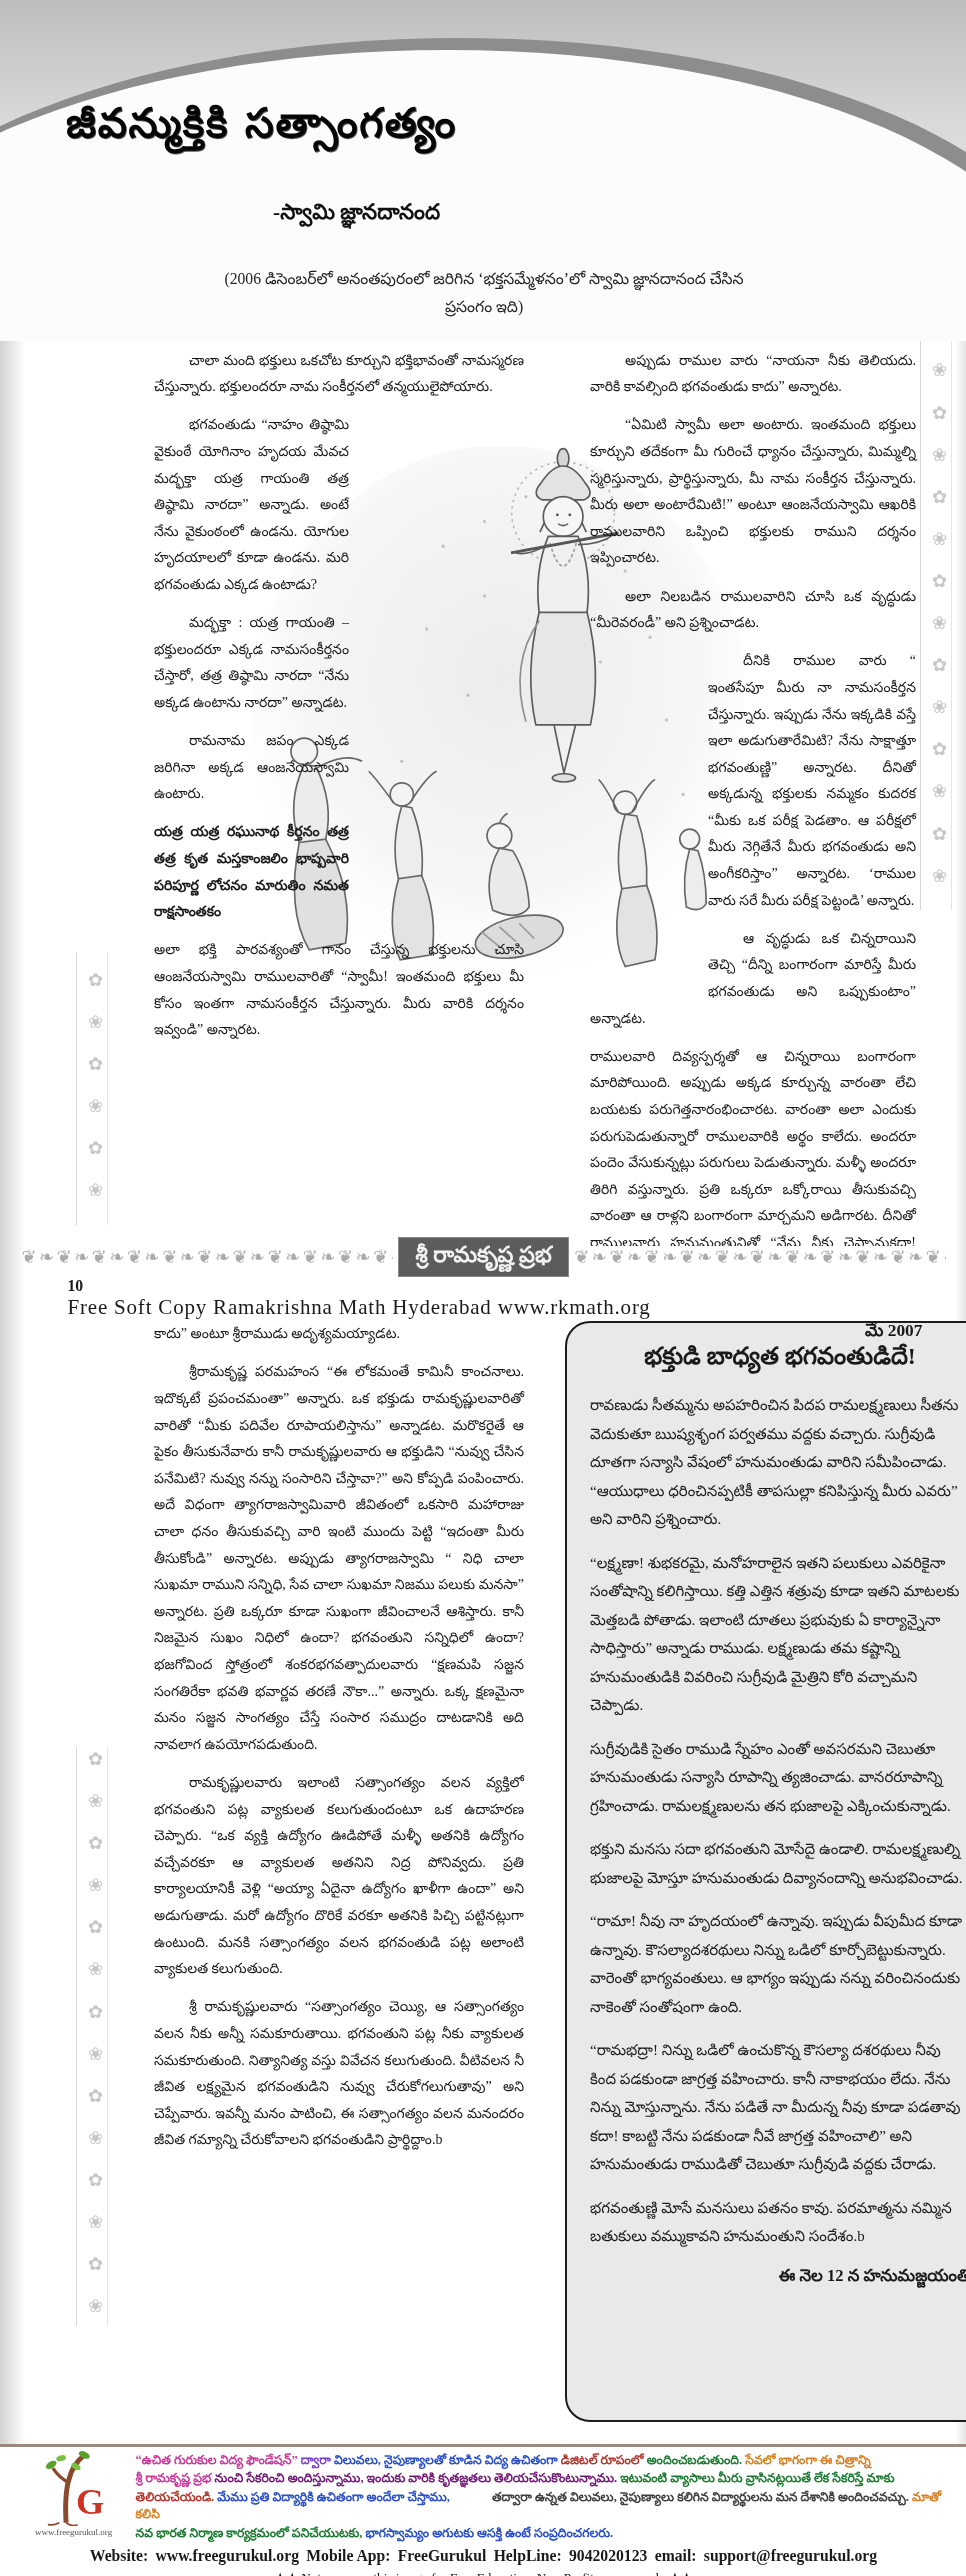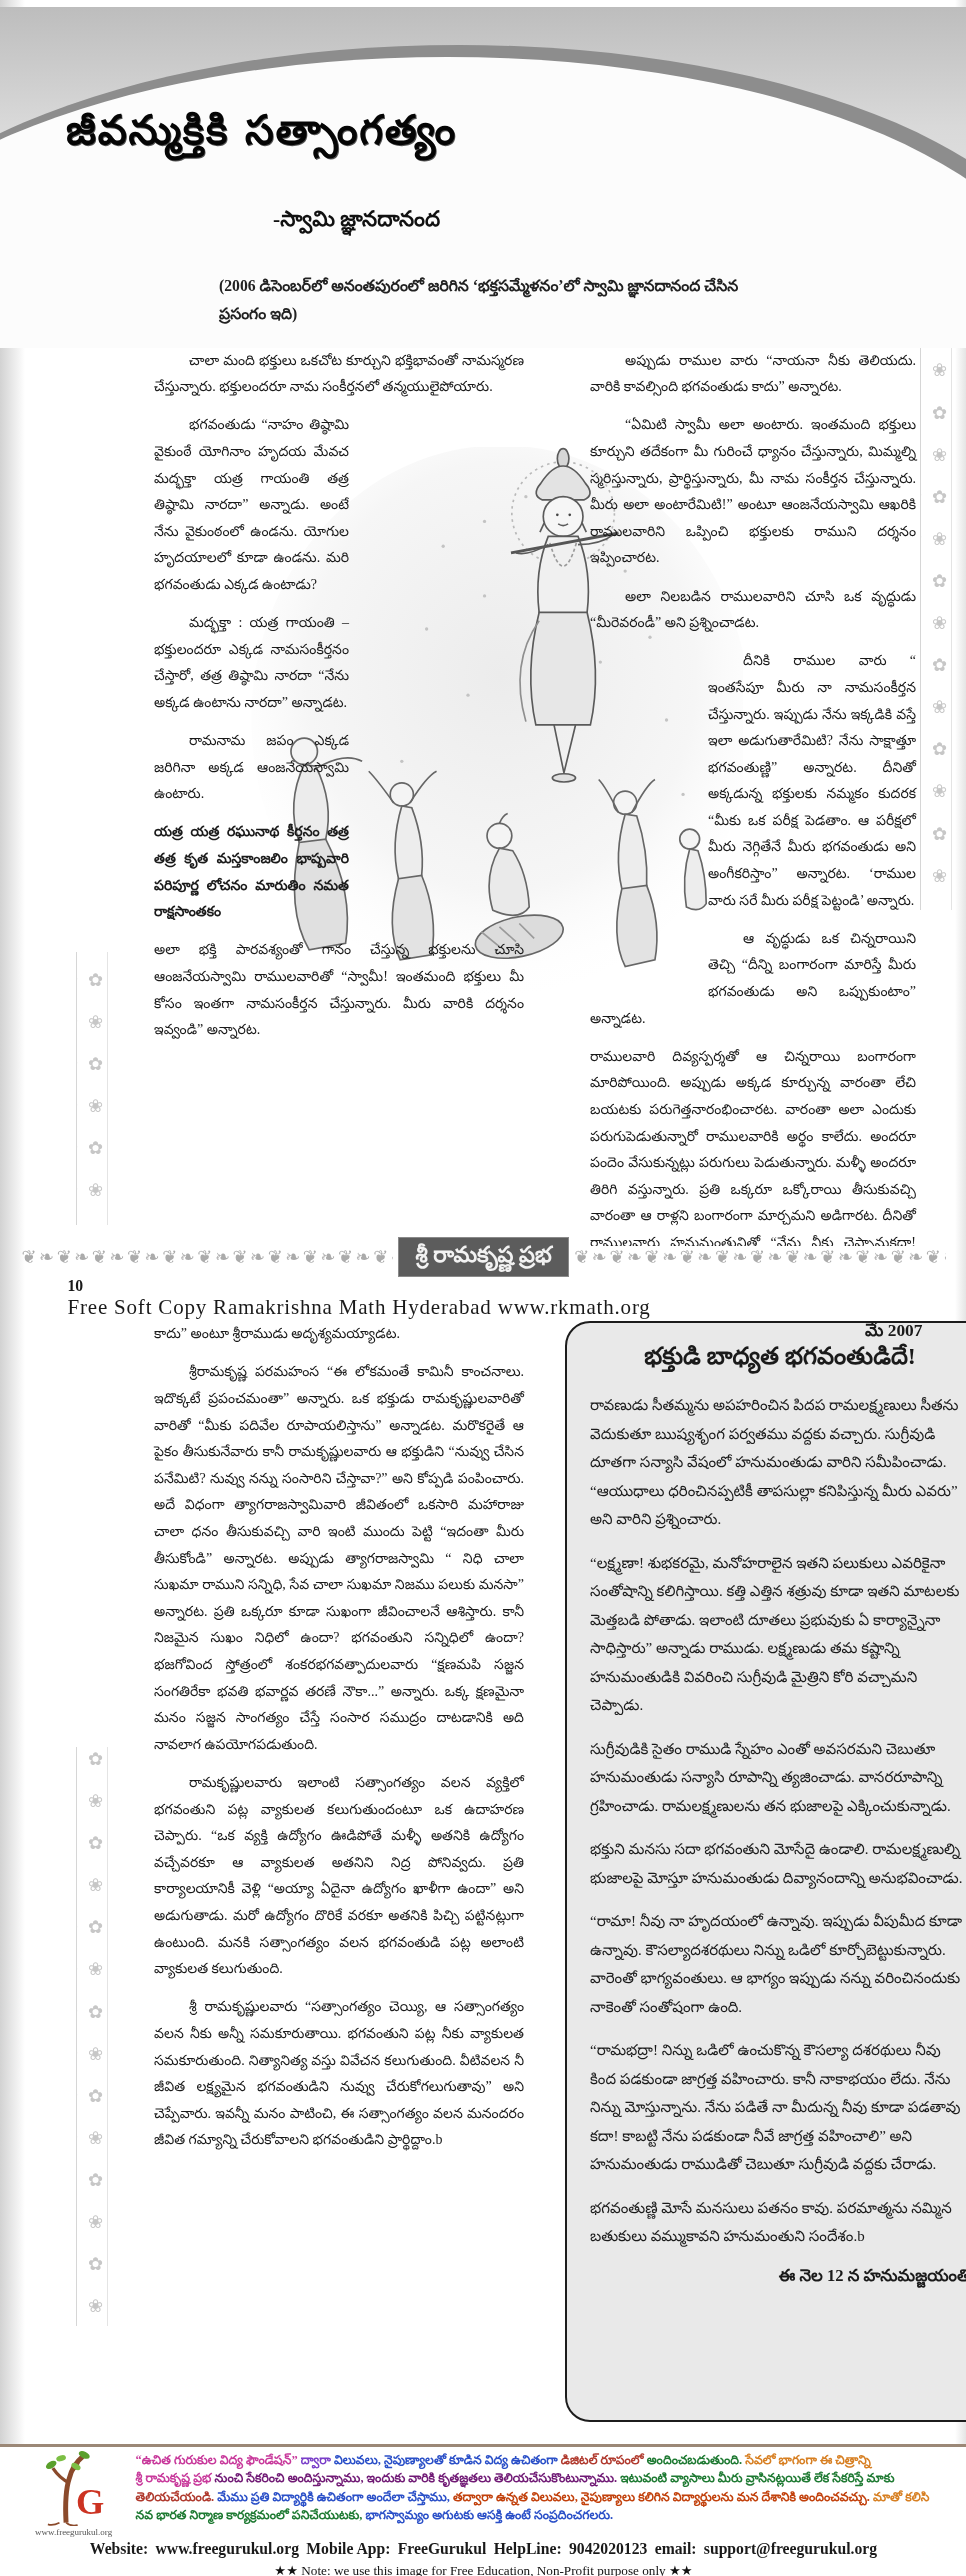--- a/index.html
+++ b/index.html
@@ -5,32 +5,32 @@
   html,body{margin:0;padding:0;background:#ffffff;}
   .page{position:relative;width:967px;height:2576px;background:#ffffff;overflow:hidden;
         font-family:"Liberation Serif", serif;color:#1a1a1a;}
   
   .scan-edge-left{position:absolute;left:0;top:0;width:25px;height:2576px;
     background:linear-gradient(90deg,#d2d2d2,#ffffff);z-index:0;}
   .scan-edge-right{position:absolute;right:0;top:0;width:11.6px;height:2576px;
     background:linear-gradient(270deg,#e2e2e2,#ffffff);z-index:0;}
 
   
-  .masthead{position:absolute;left:0;top:7px;width:967px;height:341px;overflow:hidden;
+  .masthead{position:absolute;left:0;top:0;width:967px;height:341px;overflow:hidden;
     background:linear-gradient(180deg,#bdbdbd 0%,#d9d9d9 35%,#efefef 100%);z-index:2;}
   .swoosh-shadow{position:absolute;left:-157px;top:38px;width:1233px;height:530px;
     border-radius:50%;background:#8d8d8d;}
   .swoosh-white{position:absolute;left:-169px;top:50px;width:1233px;height:530px;
     border-radius:50%;background:#fcfcfc;}
   .page-title{position:absolute;left:66px;top:99px;font-size:41px;font-weight:bold;
     font-family:"DejaVu Serif", serif;color:#050505;letter-spacing:1.7px;
     text-shadow:0.8px 0.8px 0 #555;}
   .article-author{position:absolute;left:273px;top:200px;font-size:21.5px;font-weight:bold;color:#111;}
-  .article-note{position:absolute;left:219px;top:265px;width:530px;text-align:left;
-    font-size:15.7px;font-weight:700;color:#222;line-height:1.8;}
+  .article-note{position:absolute;left:219px;top:265px;width:530px;text-align:center;
+    font-size:15.7px;font-weight:400;color:#222;line-height:1.8;}
 
   
   .upper-body{position:absolute;left:0;top:341px;width:967px;height:898px;overflow:hidden;
     padding:6.6px 0 0 0;z-index:2;}
   .upper-cols{position:relative;display:flex;gap:30px;padding:0 51px 0 118px;}
   .col{position:relative;z-index:2;margin-left:36px;}
   .col-l{width:370px;flex:none;}
   .col-r{flex:1;}
   .col p{margin:0 0 11.6px;text-indent:35px;text-align:justify;font-size:14px;line-height:1.9;}
   .col p.no-indent{text-indent:0;}
@@ -257,21 +257,21 @@
           <ellipse cx="40" cy="10" rx="6" ry="3.5" fill="#7cbf45" transform="rotate(-15 40 10)"></ellipse>
           <ellipse cx="58" cy="20" rx="6" ry="3.5" fill="#7cbf45" transform="rotate(30 58 20)"></ellipse>
           <text x="58" y="78" font-size="44" font-weight="bold" fill="#cc3322" font-family="Liberation Serif, serif">G</text>
           <path d="M38 88 q-8 4 -14 2 M46 88 q6 5 14 3" stroke="#8B4A2B" stroke-width="2" fill="none"></path>
         </svg>
         <div class="caption">www.freegurukul.org</div>
       </div>
       <div class="footer-lines">
           <p><span style="color: rgb(200, 57, 155);">“ఉచిత గురుకుల విద్య ఫౌండేషన్” </span><span style="color: rgb(122, 63, 201);">ద్వారా </span><span style="color: rgb(43, 80, 200);">విలువలు, నైపుణ్యాలతో కూడిన విద్య ఉచితంగా </span><span style="color: rgb(176, 58, 46);">డిజిటల్ రూపంలో </span><span style="color: rgb(31, 122, 51);">అందించబడుతుంది. </span><span style="color: rgb(215, 127, 34);">సేవలో భాగంగా ఈ చిత్రాన్ని</span></p>
           <p><span style="color: rgb(200, 57, 155);">శ్రీ రామకృష్ణ ప్రభ </span><span style="color: #701a75;">నుంచి సేకరించి అందిస్తున్నాము, ఇందుకు వారికి కృతజ్ఞతలు తెలియచేసుకొంటున్నాము. </span><span style="color: rgb(31, 122, 51);">ఇటువంటి వ్యాసాలు మీరు వ్రాసినట్లయితే లేక సేకరిస్తే మాకు</span></p>
-          <p><span style="color: rgb(176, 58, 46);">తెలియచేయండి. </span><span style="color: rgb(43, 80, 200);">మేము ప్రతి విద్యార్థికి ఉచితంగా అందేలా చేస్తాము, </span><span style="color: #c2410c;">తద్వారా ఉన్నత విలువలు, నైపుణ్యాలు కలిగిన విద్యార్థులను మన దేశానికి అందించవచ్చు. </span><span style="color: rgb(215, 127, 34);">మాతో కలిసి</span></p>
+          <p><span style="color: rgb(176, 58, 46);">తెలియచేయండి. </span><span style="color: rgb(43, 80, 200);">మేము ప్రతి విద్యార్థికి ఉచితంగా అందేలా చేస్తాము, </span><span style="color: #404040; margin-left: 39px;">తద్వారా ఉన్నత విలువలు, నైపుణ్యాలు కలిగిన విద్యార్థులను మన దేశానికి అందించవచ్చు. </span><span style="color: rgb(215, 127, 34);">మాతో కలిసి</span></p>
           <p><span style="color: rgb(31, 122, 51);">నవ భారత నిర్మాణ కార్యక్రమంలో పనిచేయుటకు, </span><span style="color: rgb(43, 80, 200);">భాగస్వామ్యం అగుటకు ఆసక్తి ఉంటే సంప్రదించగలరు.</span></p>
         </div>
     </div>
     <div class="contact-line"><span>Website:  </span><span>www.freegurukul.org</span><span>          Mobile App: </span><span>FreeGurukul</span><span>          HelpLine: </span><span>9042020123</span><span>          email: </span><span>support@freegurukul.org</span></div>
     <div class="note-line">★★  Note:  we use this image for Free Education, Non-Profit purpose only  ★★</div>
   </div>
 
   <div class="floral floral-right-upper"></div>
   <div class="floral floral-left-upper"></div>
   <div class="floral floral-left-lower"></div>

